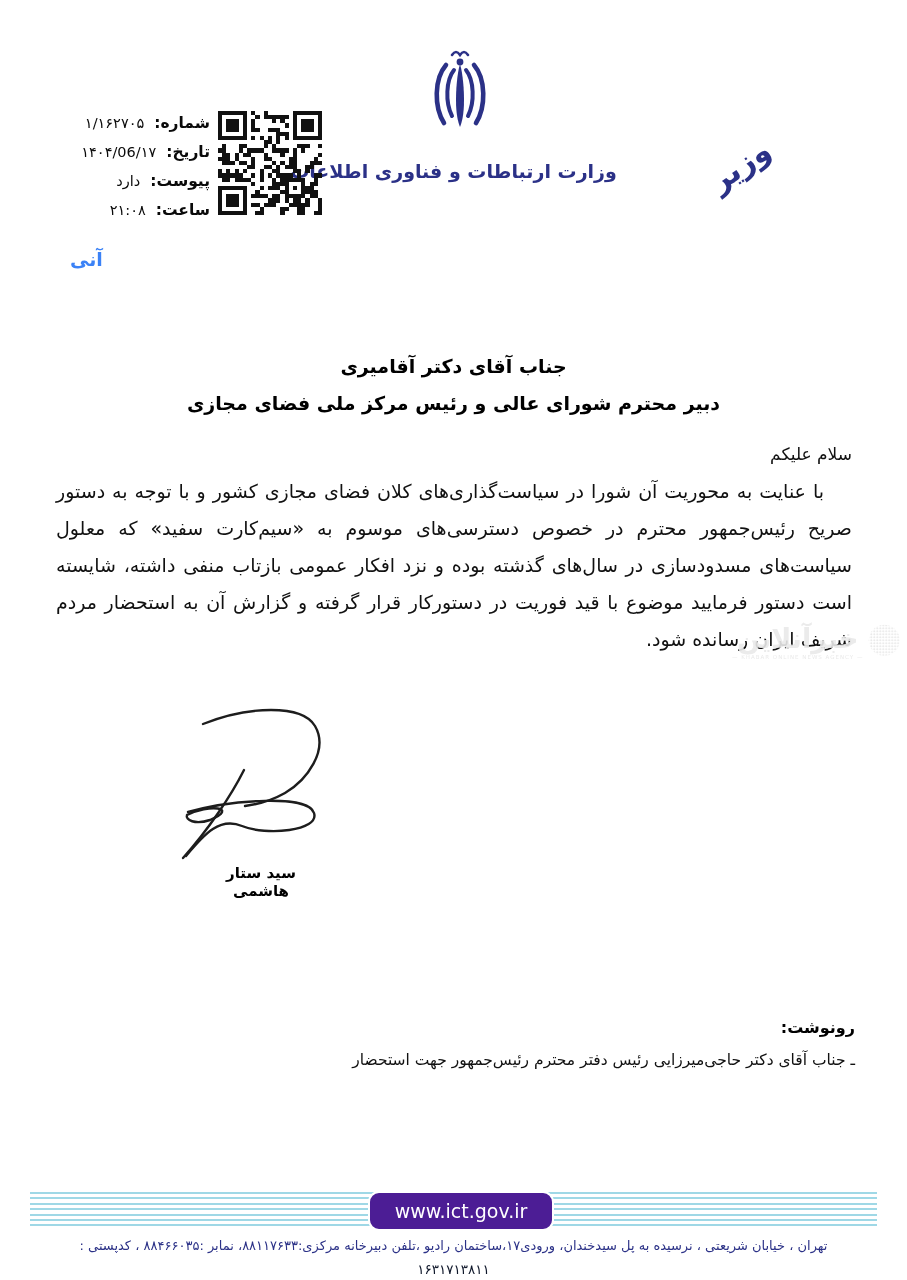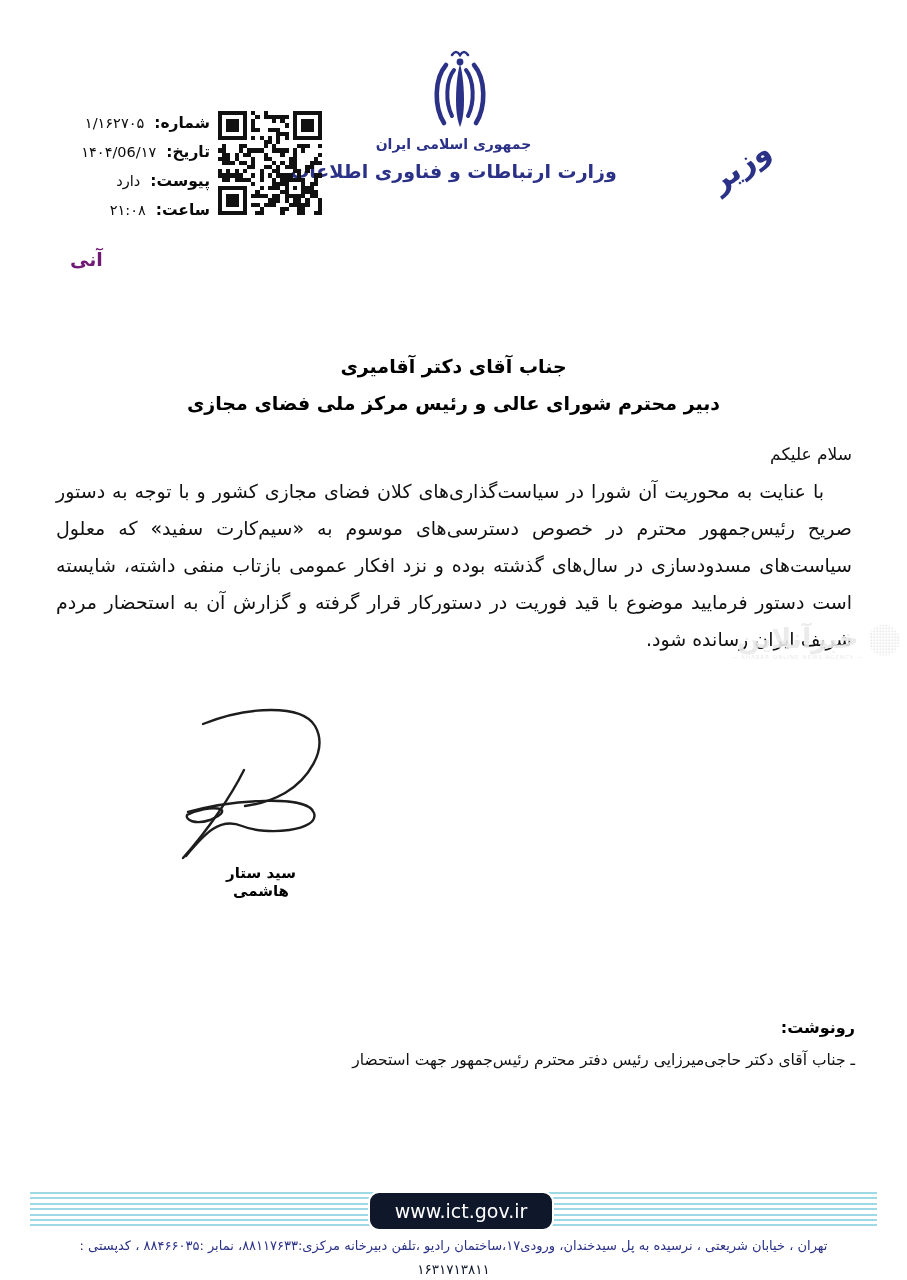--- a/index.html
+++ b/index.html
@@ -29,21 +29,21 @@
   }
   
   .meta{position:absolute;left:36px;top:102px;width:174px;direction:rtl;}
   .meta-row{display:flex;align-items:baseline;gap:10px;height:29px;justify-content:flex-start;}
   .meta-label{font-weight:bold;font-size:15.5px;color:#0a0a0a;white-space:nowrap;margin-top:12px;}
   .meta-value{font-size:14.5px;color:#0a0a0a;white-space:nowrap;margin-top:12px;}
   .qr{position:absolute;left:218px;top:111px;width:104px;height:104px;}
   
   .priority{
     position:absolute;left:70px;top:248px;
-    color:#701a75;font-size:19px;font-weight:bold;
+    color:#3b82f6;font-size:19px;font-weight:bold;
   }
   
   .recipient{position:absolute;left:0;top:348px;width:100%;text-align:center;}
   .recipient-name{font-size:19px;font-weight:bold;color:#000;line-height:37px;}
   .recipient-title{font-size:19px;font-weight:bold;color:#000;line-height:37px;}
   
   .letter-body{
     position:absolute;left:56px;top:436px;width:796px;
     direction:rtl;color:#111;
   }
@@ -71,21 +71,21 @@
   .cc{position:absolute;right:52px;top:1012px;width:600px;text-align:right;}
   .cc-heading{font-size:16px;font-weight:bold;color:#000;line-height:32px;}
   .cc-item{font-size:15.5px;color:#111;line-height:32px;}
   
   .footer-stripes{
     position:absolute;left:30px;top:1192px;width:847px;height:38px;
     background:repeating-linear-gradient(to bottom,#9fd8e6 0 2px,#ffffff 2px 5.4px);
   }
   .website-pill{
     position:absolute;left:368px;top:1191px;width:186px;height:40px;
-    background:#0f172a;border-radius:11px;border:2px solid #fff;
+    background:#4c1d95;border-radius:11px;border:2px solid #fff;
     display:flex;align-items:center;justify-content:center;
     color:#fff;font-size:19px;direction:ltr;box-sizing:border-box;
   }
   .address-line{
     position:absolute;left:0;top:1238px;width:100%;
     text-align:center;color:#2b3187;font-size:13px;
   }
   .postal-line{
     position:absolute;left:0;top:1261px;width:100%;
     text-align:center;color:#0f172a;font-size:13.5px;
@@ -101,21 +101,20 @@
       <path d="M24 7 q4 -6 8 0 q4 -6 8 0" stroke-width="2.6"></path>
       <circle cx="32" cy="14" r="3.4" fill="#2b3187" stroke="none"></circle>
       <path d="M32 16 C29 26 28 42 28 52 C28 66 30 74 32 79 C34 74 36 66 36 52 C36 42 35 26 32 16 Z" fill="#2b3187" stroke="none"></path>
       <path d="M26 22 C18 32 17 54 24 68" stroke-width="4"></path>
       <path d="M38 22 C46 32 47 54 40 68" stroke-width="4"></path>
       <path d="M18 17 C6 31 6 59 16 75" stroke-width="4.6"></path>
       <path d="M46 17 C58 31 58 59 48 75" stroke-width="4.6"></path>
     </g>
   </svg>
 
-  <div class="country-name">جمهوری اسلامی ایران</div>
   <div class="ministry-name">وزارت ارتباطات و فناوری اطلاعات</div>
   <div class="minister-title">وزیر</div>
 
   <div class="meta">
     <div class="meta-row">
       <span class="meta-label">شماره:</span>
       <span class="meta-value">۱/۱۶۲۷۰۵</span>
     </div>
     <div class="meta-row">
       <span class="meta-label">تاریخ:</span>

